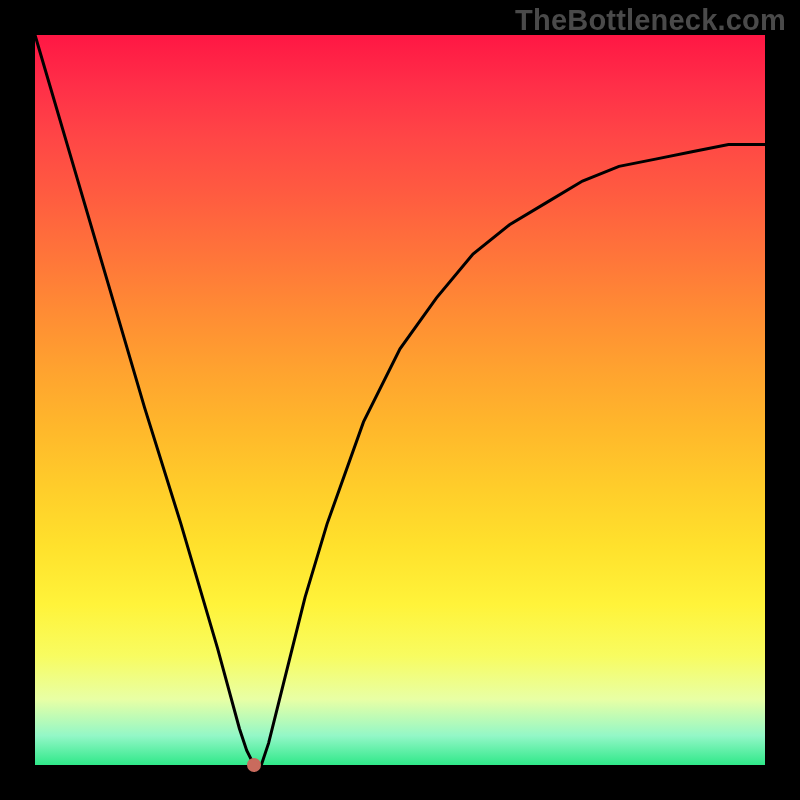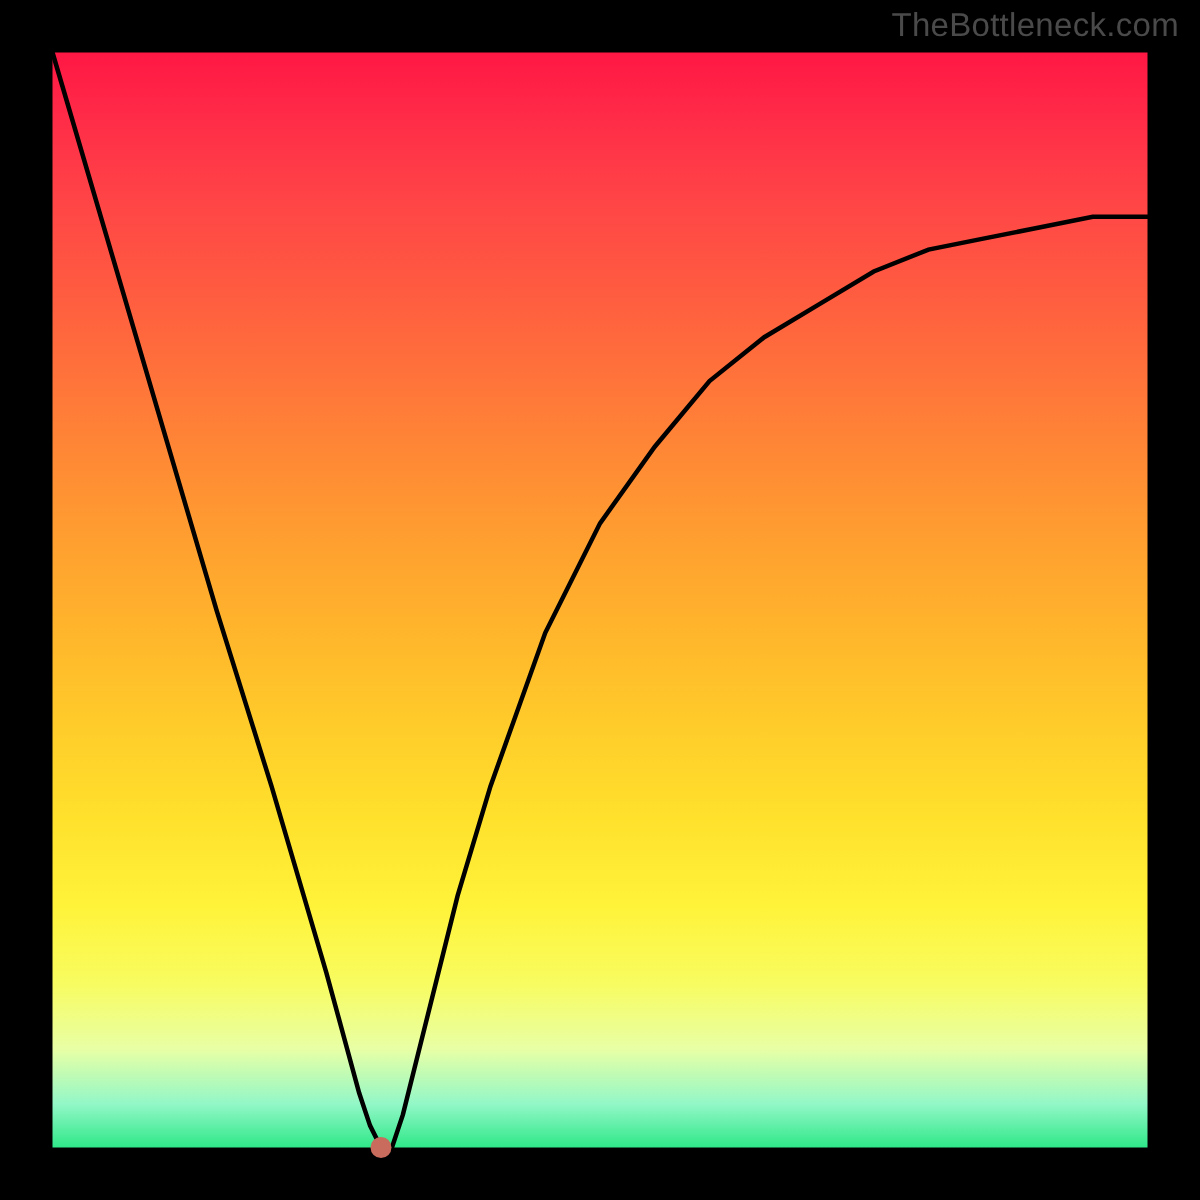--- a/index.html
+++ b/index.html
@@ -15,22 +15,22 @@
     position: relative;
     width: 800px;
     height: 800px;
     background: #000;
   }
   .watermark {
     position: absolute;
     top: 4px;
     right: 14px;
     color: #4a4a4a;
-    font-size: 22px;
-    font-weight: 400;
+    font-size: 29px;
+    font-weight: 700;
     letter-spacing: 0.2px;
     margin-left: 20px;
   }
   .plot {
     position: absolute;
     left: 35px;
     top: 35px;
     width: 730px;
     height: 730px;
     

